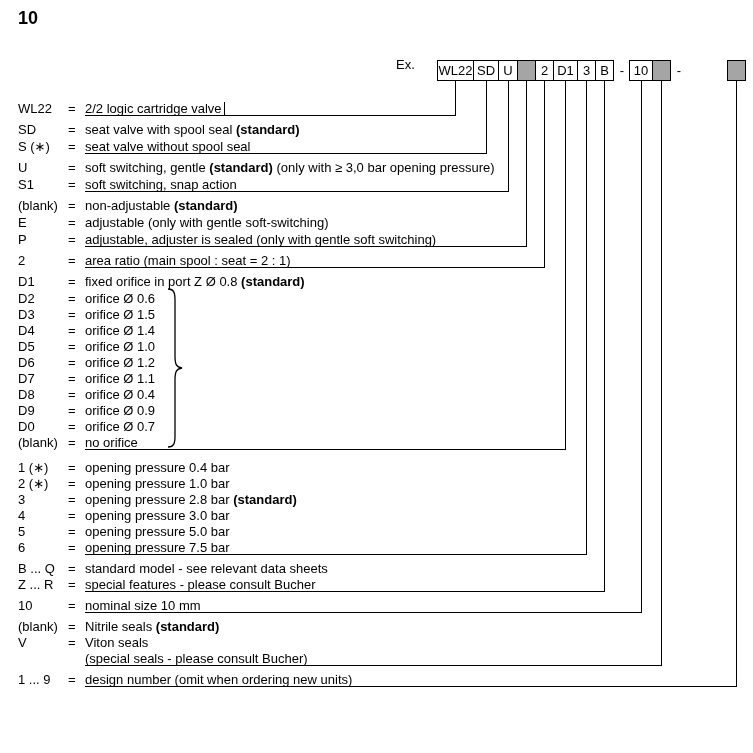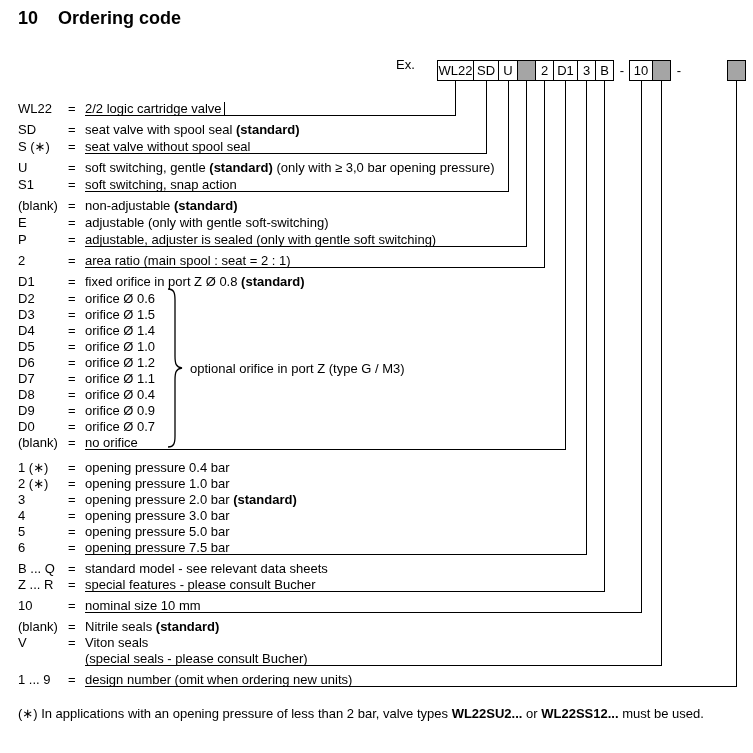--- a/index.html
+++ b/index.html
@@ -25,21 +25,20 @@
   .brace-label{position:absolute;left:190px;top:361px;font-size:13px;white-space:nowrap;}
   .foot{position:absolute;left:18px;font-size:13px;white-space:nowrap;}
   b{font-weight:bold;}
 </style>
 </head>
 <body>
 
 <div class="canvas">
 
   <span class="title-num">10</span>
-  <span class="title-txt">Ordering code</span>
 
   <span class="ex-label">Ex.</span>
   <span class="box" style="left:437px;width:37px">WL22</span>
   <span class="box" style="left:473px;width:26px">SD</span>
   <span class="box" style="left:498px;width:20px">U</span>
   <span class="box ph" style="left:517px;width:19px"></span>
   <span class="box" style="left:535px;width:19px">2</span>
   <span class="box" style="left:553px;width:25px">D1</span>
   <span class="box" style="left:577px;width:19px">3</span>
   <span class="box" style="left:595px;width:19px">B</span>
@@ -179,21 +178,21 @@
     <span class="d"><span>opening pressure 0.4 bar</span></span>
   </div>
   <div class="row" style="top:476px">
     <span class="c">2 (∗)</span>
     <span class="e">=</span>
     <span class="d"><span>opening pressure 1.0 bar</span></span>
   </div>
   <div class="row" style="top:492px">
     <span class="c">3</span>
     <span class="e">=</span>
-    <span class="d"><span>opening pressure 2.0 bar </span><b>(standard)</b></span>
+    <span class="d"><span>opening pressure 2.8 bar </span><b>(standard)</b></span>
   </div>
   <div class="row" style="top:508px">
     <span class="c">4</span>
     <span class="e">=</span>
     <span class="d"><span>opening pressure 3.0 bar</span></span>
   </div>
   <div class="row" style="top:524px">
     <span class="c">5</span>
     <span class="e">=</span>
     <span class="d"><span>opening pressure 5.0 bar</span></span>
@@ -235,19 +234,15 @@
   </div>
   <div class="row" style="top:672px">
     <span class="c">1 ... 9</span>
     <span class="e">=</span>
     <span class="d"><span>design number (omit when ordering new units)</span></span>
   </div>
 
   <svg class="brace" width="18" height="160" viewBox="0 0 18 160">
     <path d="M2,1 C8,1 9,5 9,12 L9,68 C9,76 10,79 16,80 C10,81 9,84 9,92 L9,148 C9,155 8,159 2,159" fill="none" stroke="#000" stroke-width="1.3"></path>
   </svg>
-  <div class="brace-label">optional orifice in port Z (type G / M3)</div>
-
-  <div class="foot" style="top:706px">
-    <span>(∗) In applications with an opening pressure of less than 2 bar, valve types </span><b>WL22SU2...</b><span> or </span><b>WL22SS12...</b><span> must be used.</span>
-  </div>
+
 
 </div>
 
 </body></html>

